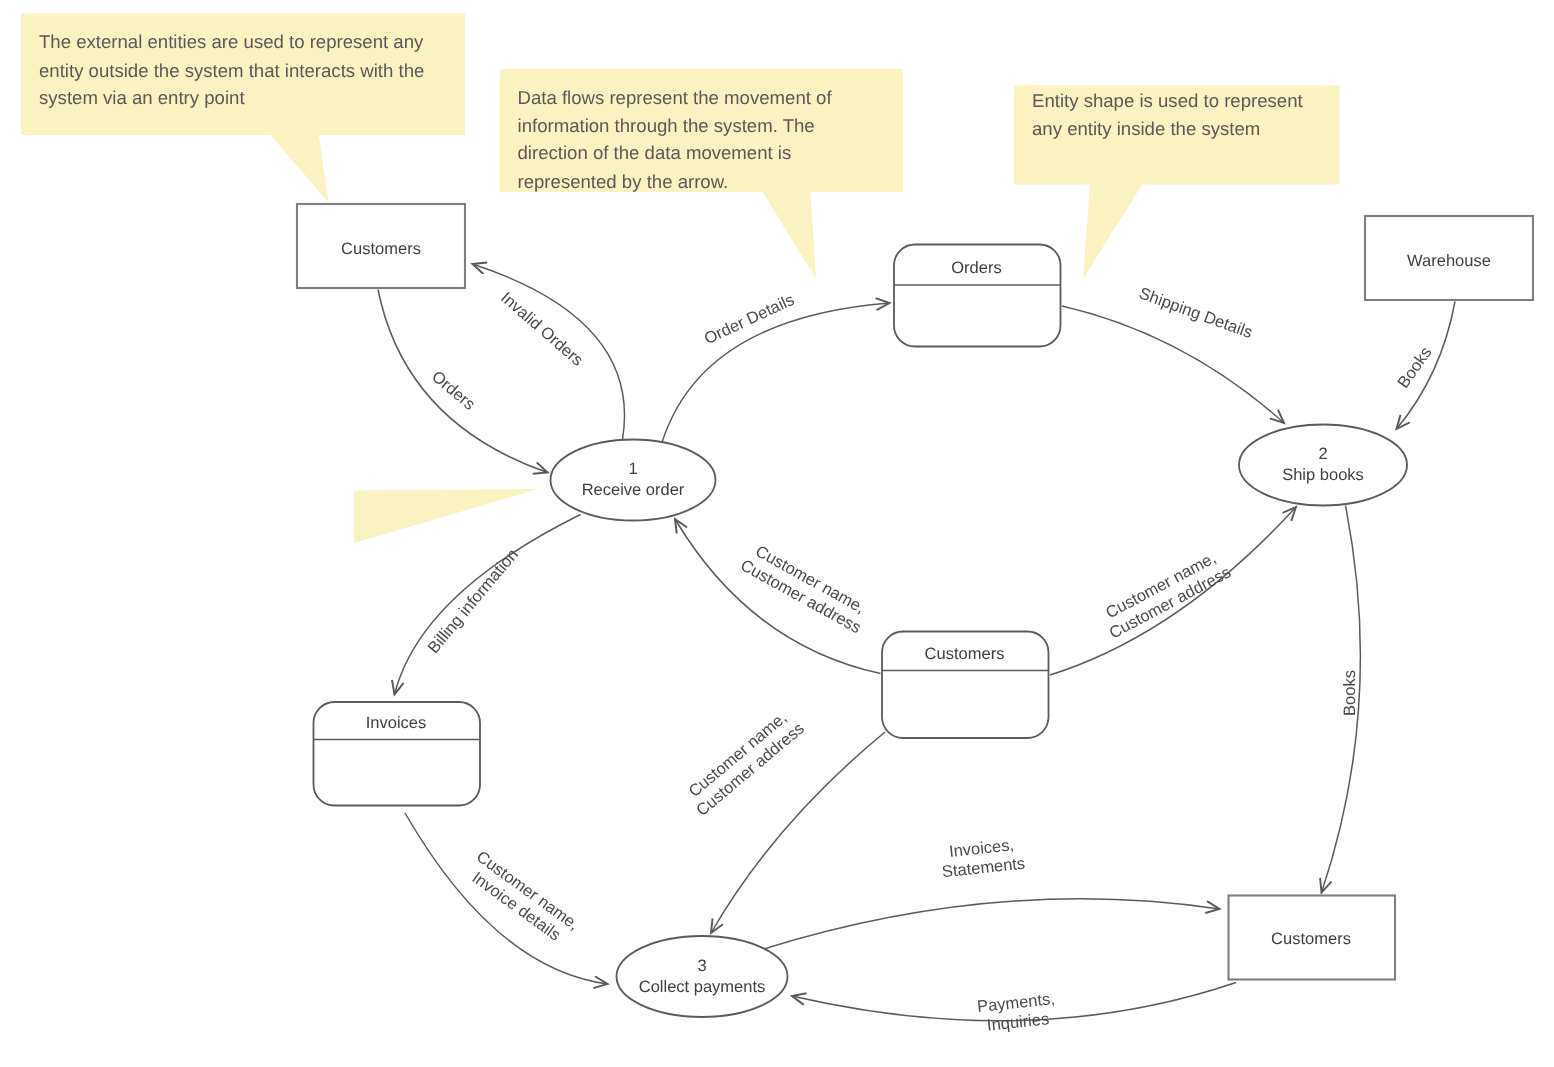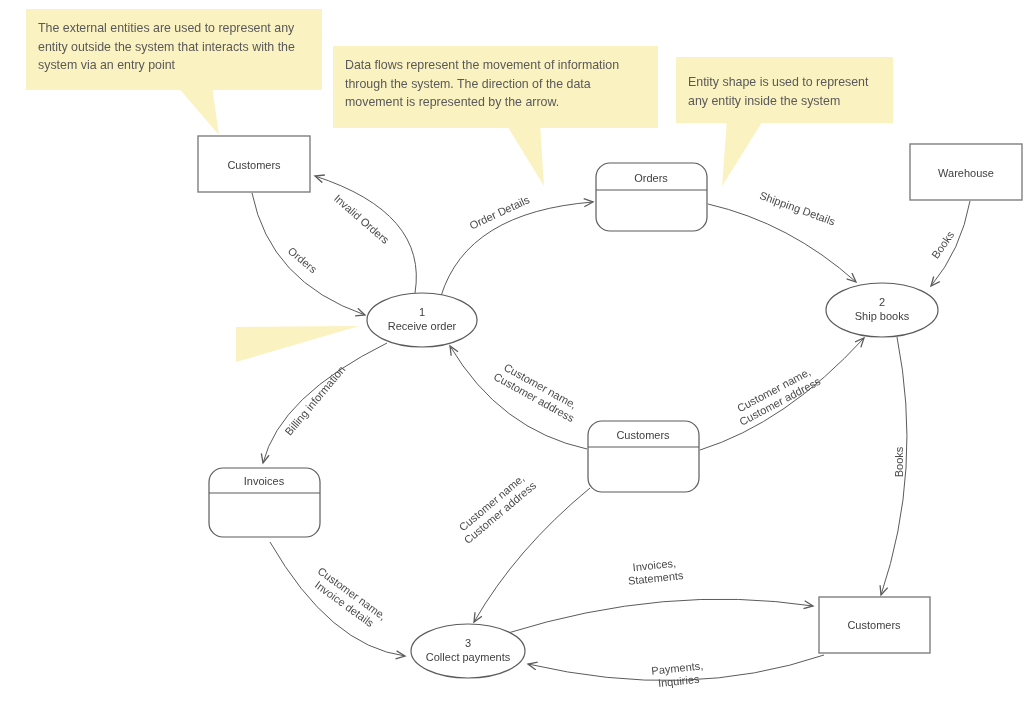--- a/index.html
+++ b/index.html
@@ -128,26 +128,26 @@
   </g>
 
   <g transform="translate(678,675) rotate(-6)">
     <text class="flow-label" y="-3">Payments,</text>
     <text class="flow-label" y="10">Inquiries</text>
   </g>
 
   <text class="flow-label" transform="translate(903,462) rotate(-90)">Books</text>
 </svg>
 
-<div class="callout" style="left:26px;top:9px;width:296px;height:81px;">
+<div class="callout" style="left:14px;top:9px;width:296px;height:81px;">
   <p>The external entities are used to represent any entity outside the system that interacts with the system via an entry point</p>
 </div>
 
-<div class="callout" style="left:333px;top:46px;width:325px;height:82px;">
+<div class="callout" style="left:333px;top:46px;width:269px;height:82px;">
   <p>Data flows represent the movement of information through the system. The direction of the data movement is represented by the arrow.</p>
 </div>
 
-<div class="callout" style="left:676px;top:57px;width:217px;height:66px;padding-top:16px;">
+<div class="callout" style="left:676px;top:57px;width:217px;height:66px;padding-top:1px;">
   <p>Entity shape is used to represent any entity inside the system</p>
 </div>
 
 
 </div>
 
 </body></html>

